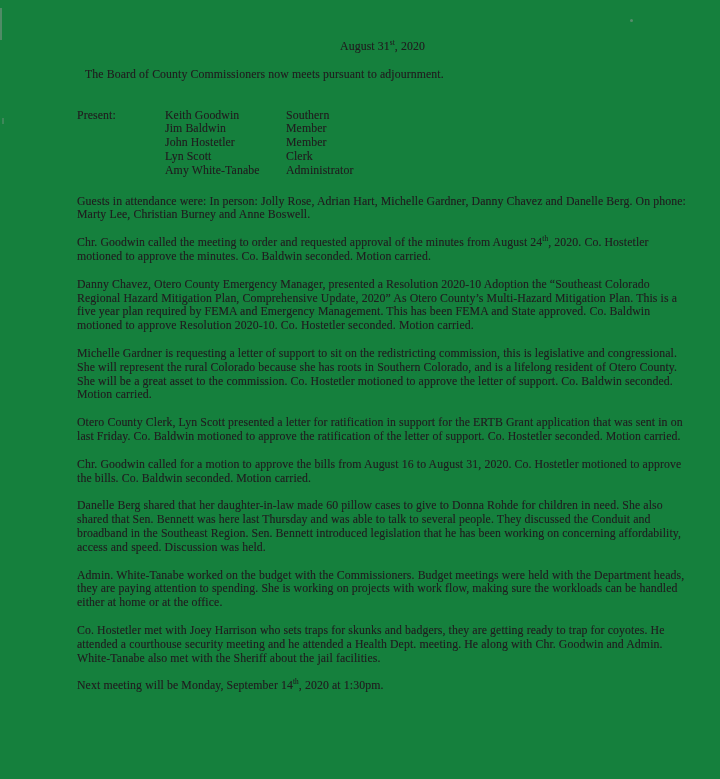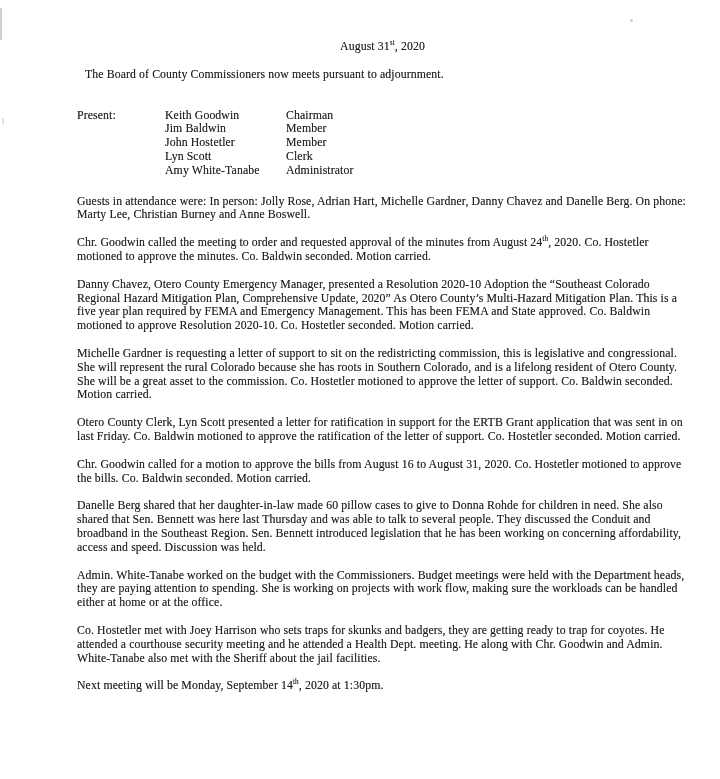--- a/index.html
+++ b/index.html
@@ -32,38 +32,38 @@
   sup { font-size:0.62em; line-height:0; }
   
   .artifact { position:absolute; background:#9a9a9a; }
   .artifact.edge-smudge { left:0; top:8px; width:2px; height:32px; opacity:0.45; }
   .artifact.speck-1 { left:630px; top:19px; width:3px; height:3px; opacity:0.5; border-radius:50%; }
   .artifact.speck-2 { left:2px; top:118px; width:2px; height:6px; opacity:0.3; }
 </style>
 </head>
 <body>
 
-<div class="page" style="background: #ffffff;">
+<div class="page" style="background: #15803d;">
 
   <div class="artifact edge-smudge"></div>
   <div class="artifact speck-1"></div>
   <div class="artifact speck-2"></div>
 
   <div class="content" style="color: rgb(30, 30, 30);">
 
     <div class="date-heading"><span>August 31</span><sup>st</sup><span>, 2020</span></div>
 
     <p class="intro">The Board of County Commissioners now meets pursuant to adjournment.</p>
 
     <div class="present-block">
       <div class="present-label">Present:</div>
       <div class="present-rows" id="present-rows">
           <div class="present-row">
             <span class="attendee-name">Keith Goodwin</span>
-            <span class="attendee-role">Chairman</span>
+            <span class="attendee-role">Southern</span>
           </div>
           <div class="present-row">
             <span class="attendee-name">Jim Baldwin</span>
             <span class="attendee-role">Member</span>
           </div>
           <div class="present-row">
             <span class="attendee-name">John Hostetler</span>
             <span class="attendee-role">Member</span>
           </div>
           <div class="present-row">

